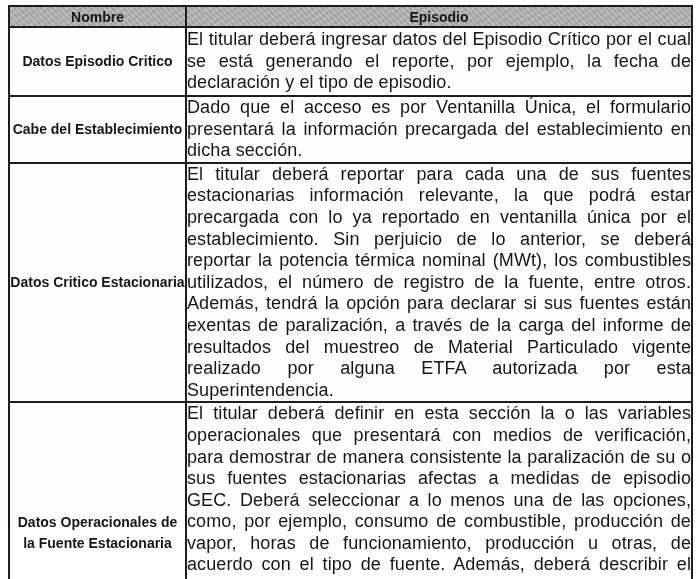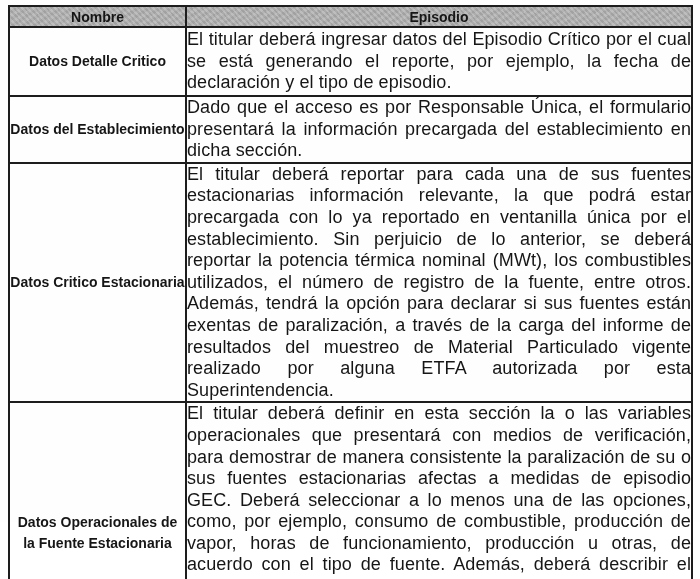--- a/index.html
+++ b/index.html
@@ -76,26 +76,26 @@
     <colgroup>
       <col class="c-nombre">
       <col class="c-detalle">
     </colgroup>
     <tbody>
       <tr class="header-row">
         <th>Nombre</th>
         <th>Episodio</th>
       </tr>
       <tr class="r1">
-        <td class="nombre-cell">Datos Detalle Critico</td>
+        <td class="nombre-cell">Datos Episodio Critico</td>
         <td class="detalle-cell">El titular deberá ingresar datos del Episodio Crítico por el cual se está generando el reporte, por ejemplo, la fecha de declaración y el tipo de episodio.</td>
       </tr>
       <tr class="r2">
-        <td class="nombre-cell">Datos del Establecimiento</td>
-        <td class="detalle-cell">Dado que el acceso es por Responsable Única, el formulario presentará la información precargada del establecimiento en dicha sección.</td>
+        <td class="nombre-cell">Cabe del Establecimiento</td>
+        <td class="detalle-cell">Dado que el acceso es por Ventanilla Única, el formulario presentará la información precargada del establecimiento en dicha sección.</td>
       </tr>
       <tr class="r3">
         <td class="nombre-cell">Datos Critico Estacionaria</td>
         <td class="detalle-cell">El titular deberá reportar para cada una de sus fuentes estacionarias información relevante, la que podrá estar precargada con lo ya reportado en ventanilla única por el establecimiento. Sin perjuicio de lo anterior, se deberá reportar la potencia térmica nominal (MWt), los combustibles utilizados, el número de registro de la fuente, entre otros. Además, tendrá la opción para declarar si sus fuentes están exentas de paralización, a través de la carga del informe de resultados del muestreo de Material Particulado vigente realizado por alguna ETFA autorizada por esta Superintendencia.</td>
       </tr>
       <tr class="r4">
         <td class="nombre-cell">Datos Operacionales de la Fuente Estacionaria</td>
         <td class="detalle-cell">El titular deberá definir en esta sección la o las variables operacionales que presentará con medios de verificación, para demostrar de manera consistente la paralización de su o sus fuentes estacionarias afectas a medidas de episodio GEC. Deberá seleccionar a lo menos una de las opciones, como, por ejemplo, consumo de combustible, producción de vapor, horas de funcionamiento, producción u otras, de acuerdo con el tipo de fuente. Además, deberá describir el proceso en que participa la fuente estacionaria dentro del establecimiento. Cabe destacar que, para cada una de las variables escogidas, se deberá adjuntar información que respalde lo reportado.</td>
       </tr>
     </tbody>

